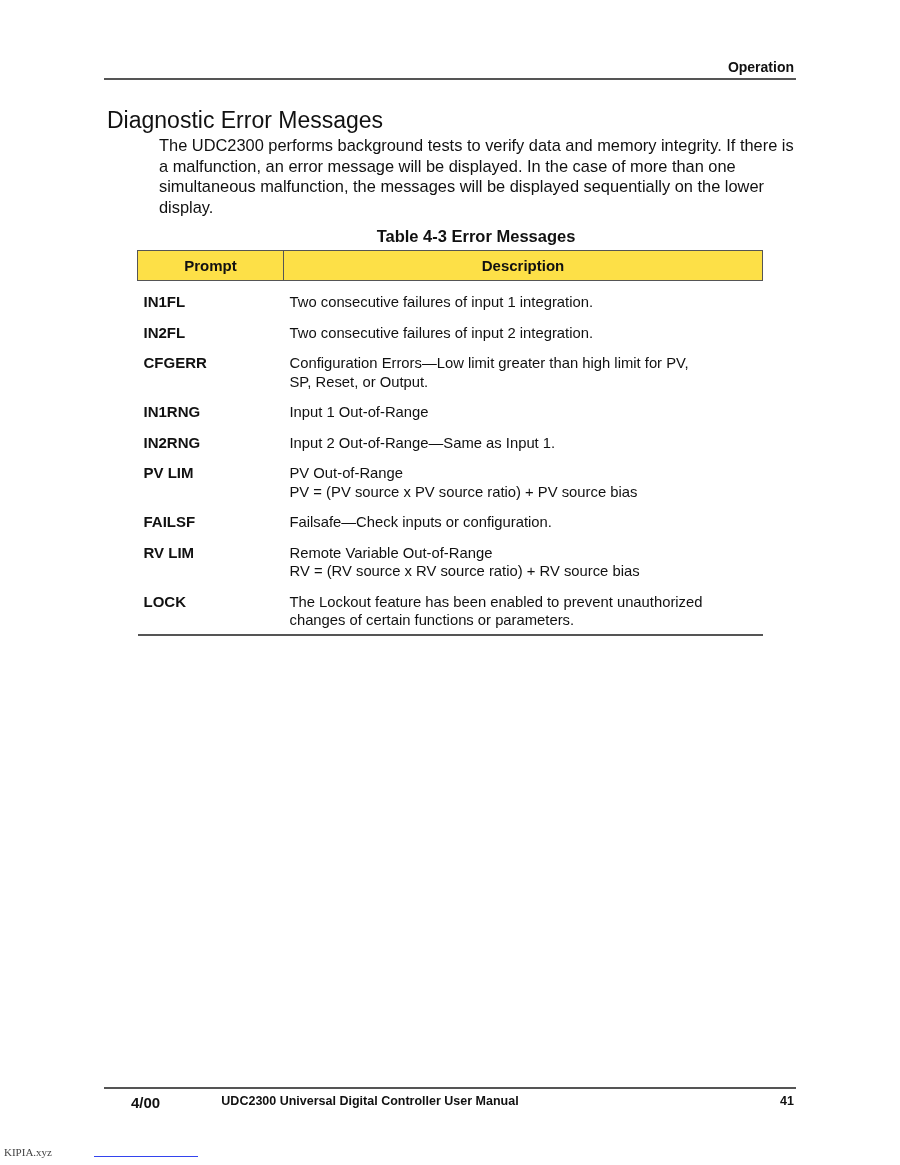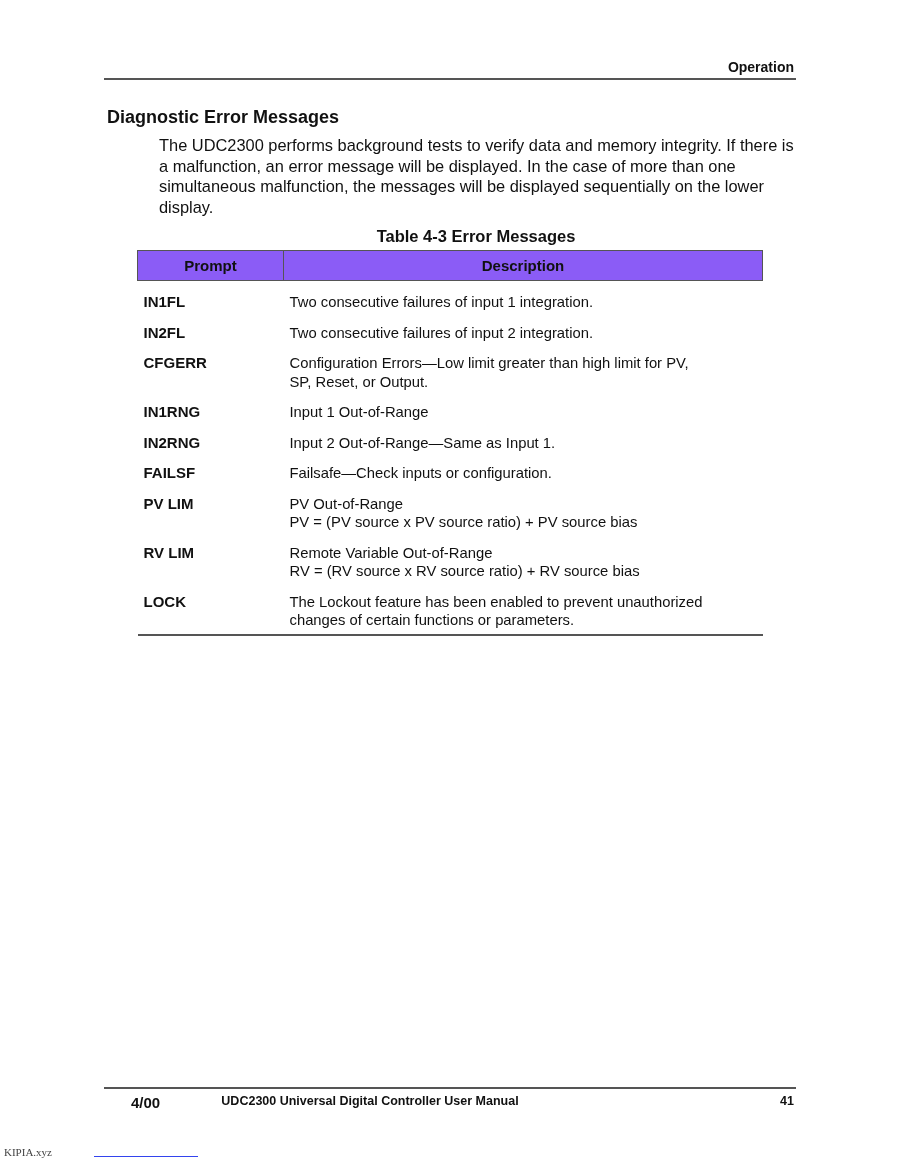--- a/index.html
+++ b/index.html
@@ -1,24 +1,24 @@
 <!DOCTYPE html>
 <html><head>
   <meta charset="utf-8">
   <style>
     html, body { margin: 0; padding: 0; background: #ffffff; }
     body { width: 900px; height: 1165px; position: relative; overflow: hidden;
            font-family: "Liberation Sans", sans-serif; color: #111; }
     .header-label { position: absolute; right: 106px; top: 59px; font-size: 14px; font-weight: bold; }
     .header-rule { position: absolute; left: 104px; width: 692px; top: 78px; height: 2px; background: #555; }
-    .section-title { position: absolute; left: 107px; top: 107px; font-size: 18px; font-weight: bold; }
+    .section-title { position: absolute; left: 107px; top: 107px; font-size: 23px; font-weight: normal; }
     .intro { position: absolute; left: 159px; top: 135px; width: 640px; font-size: 16.4px; line-height: 20.5px; }
     .table-caption { position: absolute; left: 0; width: 952px; text-align: center; top: 227px; font-size: 16.5px; font-weight: bold; }
     .err-table { position: absolute; left: 137px; top: 250px; width: 626px; border-collapse: collapse; }
-    .err-table th { background: #8b5cf6; border: 1.5px solid #555; font-size: 15px; font-weight: bold;
+    .err-table th { background: #fde047; border: 1.5px solid #555; font-size: 15px; font-weight: bold;
                     height: 29px; padding: 0; text-align: center; }
     .err-table th.col-prompt { width: 145px; }
     .err-table td { vertical-align: top; font-size: 14.8px; line-height: 18.5px; padding: 0; }
     .err-table td.prompt { font-weight: bold; padding-left: 6px; font-size: 15px; }
     .err-table td.desc { padding-left: 6px; }
     .err-table tr.row td { padding-top: 12px; }
     .err-table tr.row.first td { padding-top: 9px; }
     .err-table tr.row.last td { padding-bottom: 4px; border-bottom: 2px solid #555; }
     .footer-rule { position: absolute; left: 104px; width: 692px; top: 1087px; height: 2px; background: #555; }
     .footer-left { position: absolute; left: 107px; top: 1094px; font-size: 15px; font-weight: bold; margin-left: 24px; }
@@ -71,30 +71,30 @@
           <div>Input 1 Out-of-Range</div>
         </td>
       </tr>
       <tr class="row">
         <td class="prompt">IN2RNG</td>
         <td class="desc">
           <div>Input 2 Out-of-Range—Same as Input 1.</div>
         </td>
       </tr>
       <tr class="row">
-        <td class="prompt">FAILSF</td>
-        <td class="desc">
-          <div>Failsafe—Check inputs or configuration.</div>
-        </td>
-      </tr>
-      <tr class="row">
         <td class="prompt">PV LIM</td>
         <td class="desc">
           <div>PV Out-of-Range</div>
           <div>PV = (PV source x PV source ratio) + PV source bias</div>
+        </td>
+      </tr>
+      <tr class="row">
+        <td class="prompt">FAILSF</td>
+        <td class="desc">
+          <div>Failsafe—Check inputs or configuration.</div>
         </td>
       </tr>
       <tr class="row">
         <td class="prompt">RV LIM</td>
         <td class="desc">
           <div>Remote Variable Out-of-Range</div>
           <div>RV = (RV source x RV source ratio) + RV source bias</div>
         </td>
       </tr>
       <tr class="row last">

